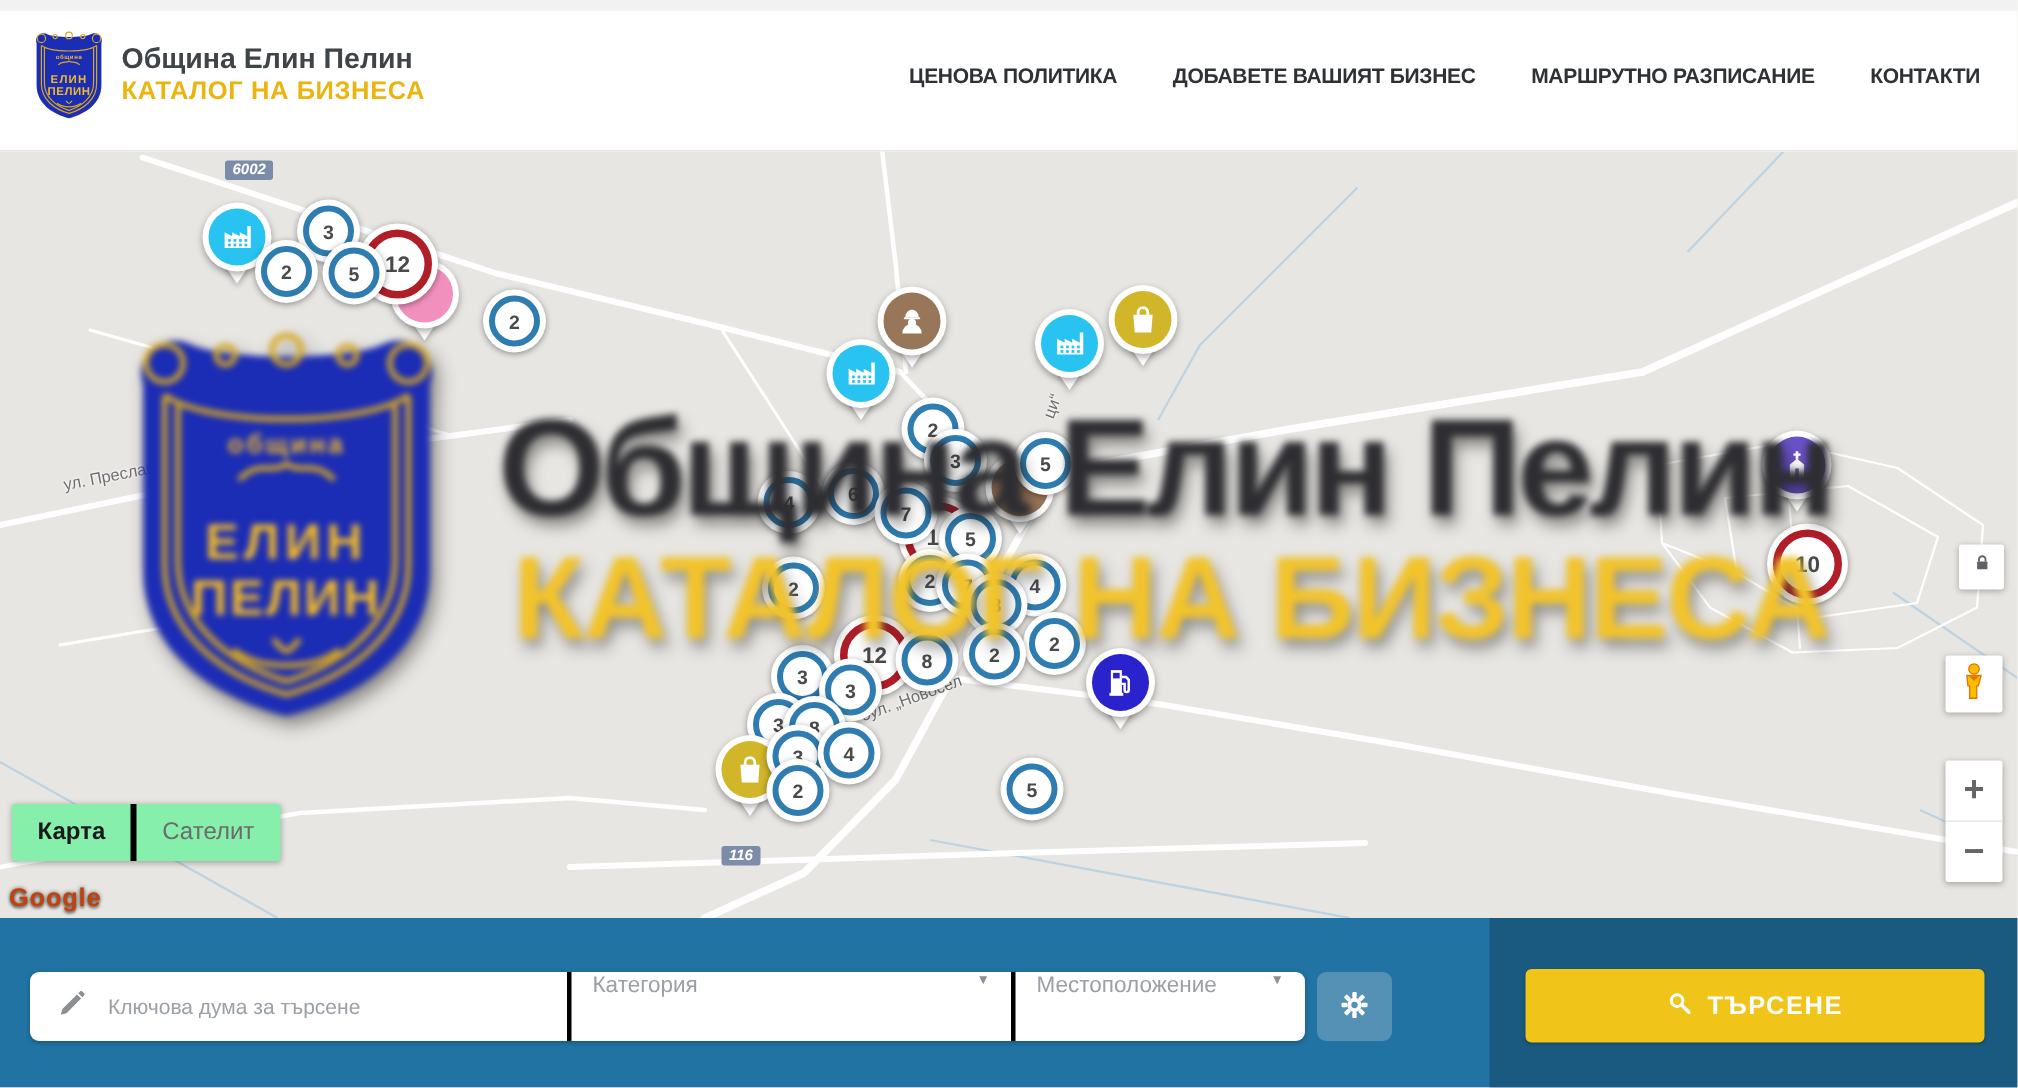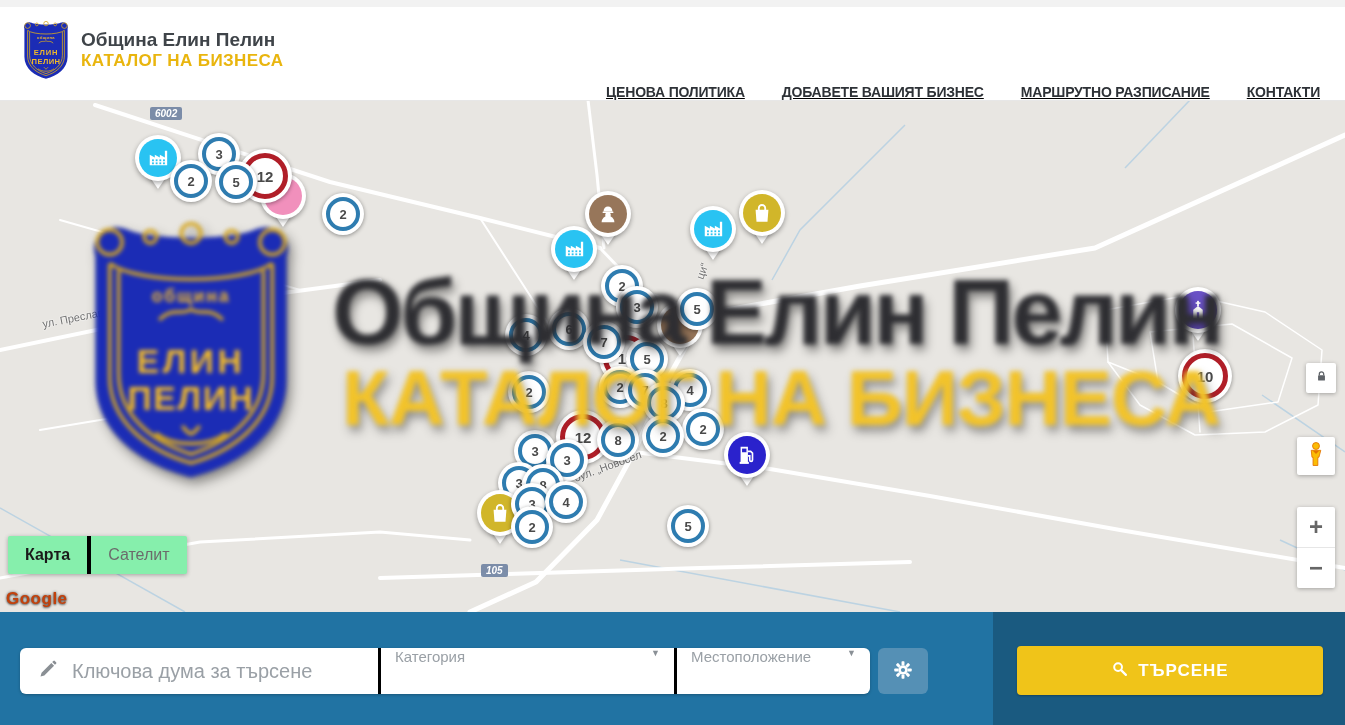--- a/index.html
+++ b/index.html
@@ -5,21 +5,21 @@
   html,body{margin:0;padding:0;}
   body{width:1345px;height:725px;overflow:hidden;font-family:"Liberation Sans",sans-serif;background:#fff;position:relative;}
 
   
   .topstrip{position:absolute;top:0;left:0;width:100%;height:7px;background:#f2f2f2;z-index:30;}
   header{position:absolute;top:0;left:0;width:100%;height:100px;background:#fff;border-bottom:1px solid #e7e7e7;z-index:25;}
   .brand{position:absolute;left:22px;top:20px;display:flex;align-items:center;gap:11px;cursor:pointer;}
   .brand .crest-sm{width:48px;height:60px;}
   .brand-title{font-size:19px;font-weight:bold;color:#3f4449;line-height:1.15;}
   .brand-sub{font-size:17px;font-weight:bold;color:#e9b50e;letter-spacing:.4px;line-height:1.2;}
-  nav{position:absolute;right:25px;top:0;height:100%;display:flex;align-items:flex-end;gap:37px;text-decoration:underline;}
+  nav{position:absolute;right:25px;top:0;height:100%;display:flex;align-items:center;gap:37px;}
   .nav-item{font-size:14px;font-weight:bold;color:#2e3237;letter-spacing:-.2px;cursor:pointer;white-space:nowrap;}
 
   
   .map{position:absolute;top:100px;left:0;width:1345px;height:512px;background:#e8e6e2;overflow:hidden;cursor:grab;}
   .map svg.roads{position:absolute;left:0;top:0;z-index:0;}
   .rsign{position:absolute;background:rgba(113,132,163,.92);color:#fff;font-size:10px;font-weight:bold;padding:1px 5px;border-radius:2px;z-index:1;font-style:italic;}
   .slabel{position:absolute;color:#6f6f6f;font-size:11px;z-index:1;white-space:nowrap;text-shadow:0 0 2px #fff,0 0 2px #fff;}
 
   .cluster{position:absolute;background:#fff;border-radius:50%;box-shadow:0 1px 4px rgba(0,0,0,.4);display:flex;align-items:center;justify-content:center;z-index:2;cursor:pointer;}
   .cluster .ring{position:absolute;inset:4px;border-radius:50%;}
@@ -54,21 +54,21 @@
   .glogo{position:absolute;left:6px;bottom:3px;color:#c2410c;font-size:17px;font-weight:bold;letter-spacing:.5px;z-index:14;text-shadow:0 0 3px rgba(0,0,0,.55),0 1px 2px rgba(0,0,0,.45);cursor:pointer;}
   .attr{position:absolute;right:0;bottom:0;height:16px;display:flex;align-items:center;background:rgba(245,245,245,.88);font-size:11px;color:#3c4043;z-index:14;}
   .attr span{padding:0 8px;white-space:nowrap;}
   .attr span + span{border-left:1px solid #d0d0d0;cursor:pointer;}
 
   
   .search{position:absolute;top:612px;left:0;width:1345px;height:113px;background:#2173a3;z-index:25;}
   .darkpanel{position:absolute;right:0;top:0;width:352px;height:113px;background:#1a5a80;}
   .bar{position:absolute;left:20px;top:36px;width:850px;height:46px;background:#fff;border-radius:6px;display:flex;align-items:stretch;box-shadow:0 1px 3px rgba(0,0,0,.25);}
   .seg-kw{flex:0 0 340px;display:flex;align-items:center;padding-left:18px;gap:12px;}
-  .seg-kw input{border:none;outline:none;font-size:20px;color:#8b5cf6;width:250px;font-family:inherit;background:transparent;}
+  .seg-kw input{border:none;outline:none;font-size:14px;color:#8b5cf6;width:250px;font-family:inherit;background:transparent;}
   .seg-kw input::placeholder{color:#9aa0a6;}
   .seg{display:flex;align-items:flex-start;justify-content:space-between;padding:0 14px;color:#9aa0a6;font-size:15px;cursor:pointer;border-left:3px solid #000000;}
   .seg.cat{flex:0 0 265px;}
   .seg.loc{flex:1;}
   .chev{color:#8a9096;font-size:9px;margin-left:8px;}
   .gearbtn{position:absolute;left:878px;top:36px;width:50px;height:46px;background:#5590b5;border:none;border-radius:6px;display:flex;align-items:center;justify-content:center;cursor:pointer;}
   .searchbtn{position:absolute;left:1017px;top:34px;width:306px;height:49px;background:#f0c419;border:none;border-radius:4px;color:#fff;font-weight:bold;font-size:17px;letter-spacing:1px;display:flex;align-items:center;justify-content:center;gap:10px;cursor:pointer;box-shadow:0 1px 2px rgba(0,0,0,.25);font-family:inherit;}
 </style>
 </head>
 <body>
@@ -137,21 +137,21 @@
       <path stroke-width="2" d="M480 118 L520 180 L556 236"></path>
       <path stroke-width="1.5" d="M1105 210 L1190 195 L1265 212 L1322 250 L1318 305 L1265 332 L1195 335 L1140 305 L1108 262 Z"></path>
       <path stroke-width="1.5" d="M1150 232 L1232 224 L1292 258 L1278 302 L1208 312 L1158 282 Z"></path>
       <path stroke-width="1.5" d="M1190 195 L1200 332"></path>
       <path stroke-width="1.5" d="M1108 262 L1158 282"></path>
     </g>
   </svg>
 
   <div id="signs">
       <span class="rsign" style="left: 150px; top: 7px;">6002</span>
-      <span class="rsign" style="left: 481px; top: 464px;">105</span>
+      <span class="rsign" style="left: 481px; top: 464px;">116</span>
     </div>
   <div id="slabels">
       <span class="slabel" style="left: 42px; top: 212px; transform: rotate(-11deg);">ул. Преслав</span>
       <span class="slabel" style="left: 572px; top: 360px; transform: rotate(-20deg);">бул. „Новосел</span>
       <span class="slabel" style="left: 694px; top: 165px; transform: rotate(-70deg);">ци“</span>
     </div>
   <div id="markers">
       <div class="pin" style="left: 135px; top: 35px;">
         <span class="tail"></span>
       <span class="head">

